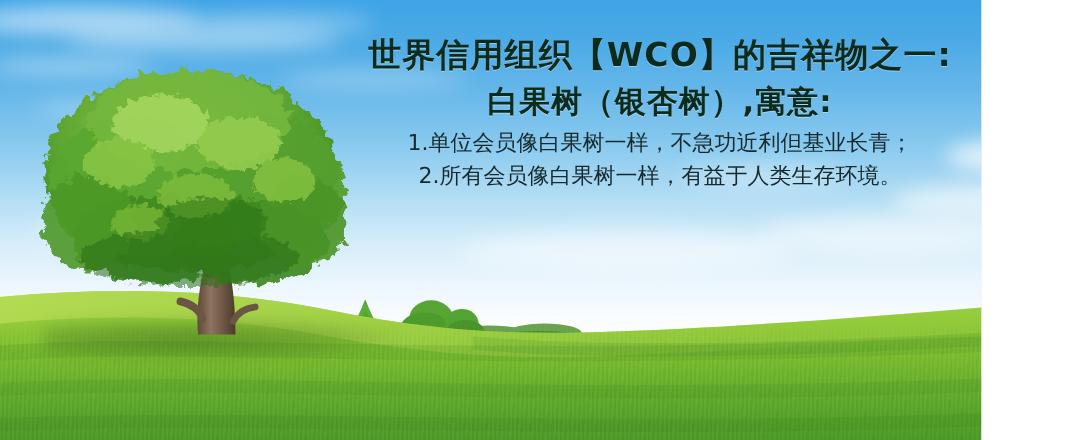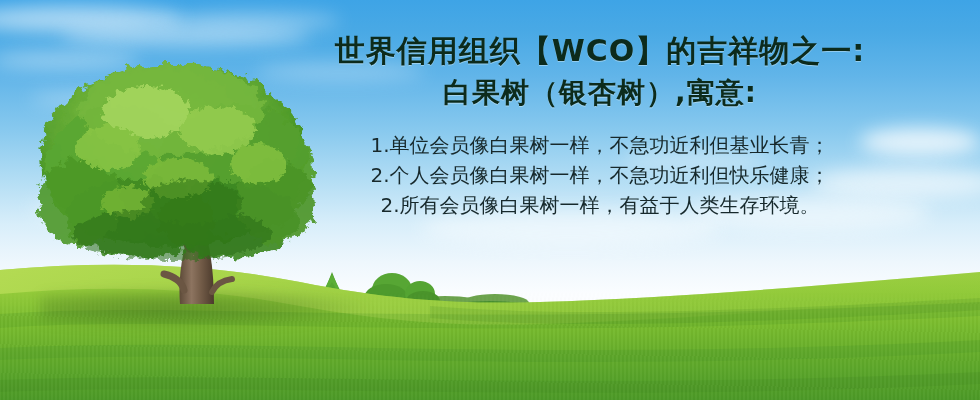--- a/index.html
+++ b/index.html
@@ -1,21 +1,21 @@
 <!DOCTYPE html>
 <html lang="zh"><head>
 <meta charset="utf-8">
 <title>WCO Banner</title>
 <style>
   html,body{margin:0;padding:0;background:#ffffff;}
   body{font-family:"DejaVu Sans","Liberation Sans",sans-serif;}
 
   #banner{
     position:relative;
-    width:980px;
+    width:892px;
     height:400px;
     overflow:hidden;
     background:#c4b5fd;
   }
 
   
   .sky{
     position:absolute; left:0; top:0; width:980px; height:320px;
     background:linear-gradient(to bottom,
        #3ea4e6 0%,
@@ -76,21 +76,21 @@
     color:#0c2b1c;
     font-weight:bold;
     font-size:30px;
     line-height:42px;
     letter-spacing:1px;
     text-shadow:0 1px 0 rgba(255,255,255,.35);
     white-space:nowrap;
   }
   .headline.l2{font-size:28px;}
   .lines{
-    margin-top:16px;
+    margin-top:0;
     color:#17292c;
     font-size:20px;
     line-height:30px;
     text-align:center;
     white-space:nowrap;
   }
   .lines .ln{display:block;}
 </style>
 </head>
 <body>
@@ -234,18 +234,17 @@
       <ellipse cx="150" cy="182" rx="100" ry="26" fill="#2c6d18"></ellipse>
       <ellipse cx="170" cy="150" rx="50" ry="22" fill="#2f7319"></ellipse>
     </g>
   </svg>
 
   <div class="text-block">
     <div class="headline">世界信用组织【WCO】的吉祥物之一:</div>
     <div class="headline l2">白果树（银杏树）,寓意:</div>
     <div class="lines">
       <span class="ln">1.单位会员像白果树一样，不急功近利但基业长青；</span>
-      <span class="ln">2.个人会员像白果树一样，不急功近利但快乐健康；</span>
       <span class="ln">2.所有会员像白果树一样，有益于人类生存环境。</span>
     </div>
   </div>
 
 </div>
 
 </body></html>

